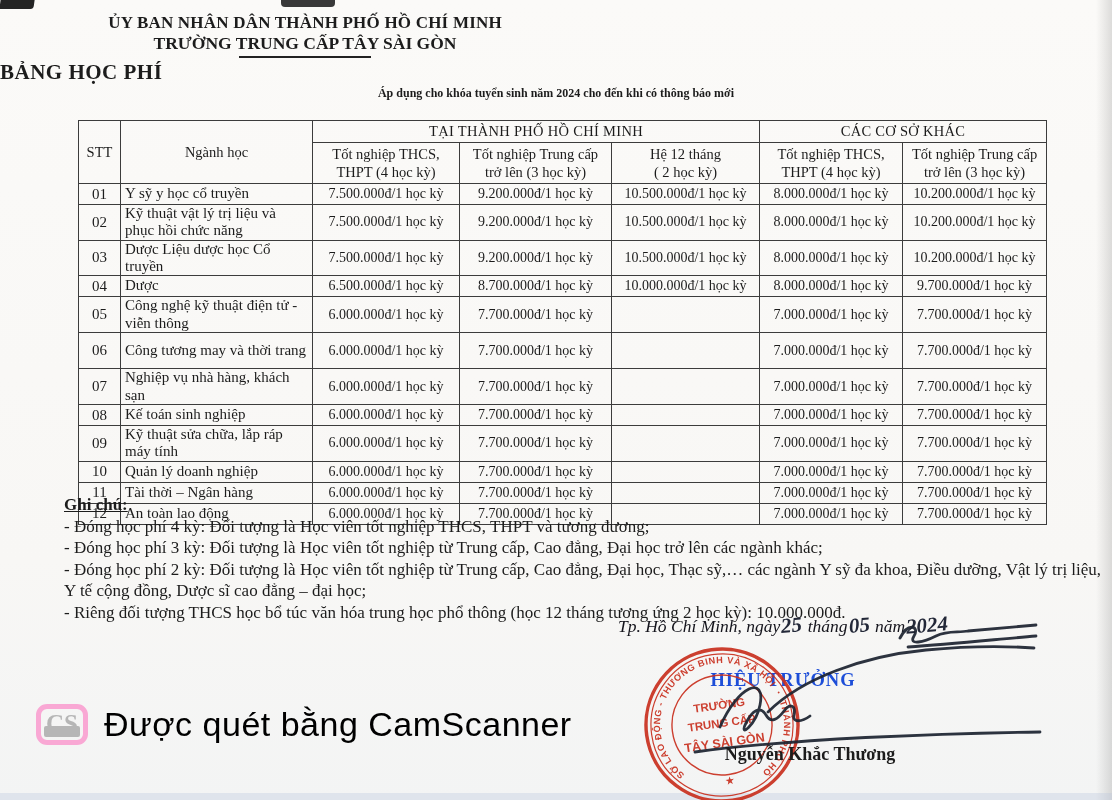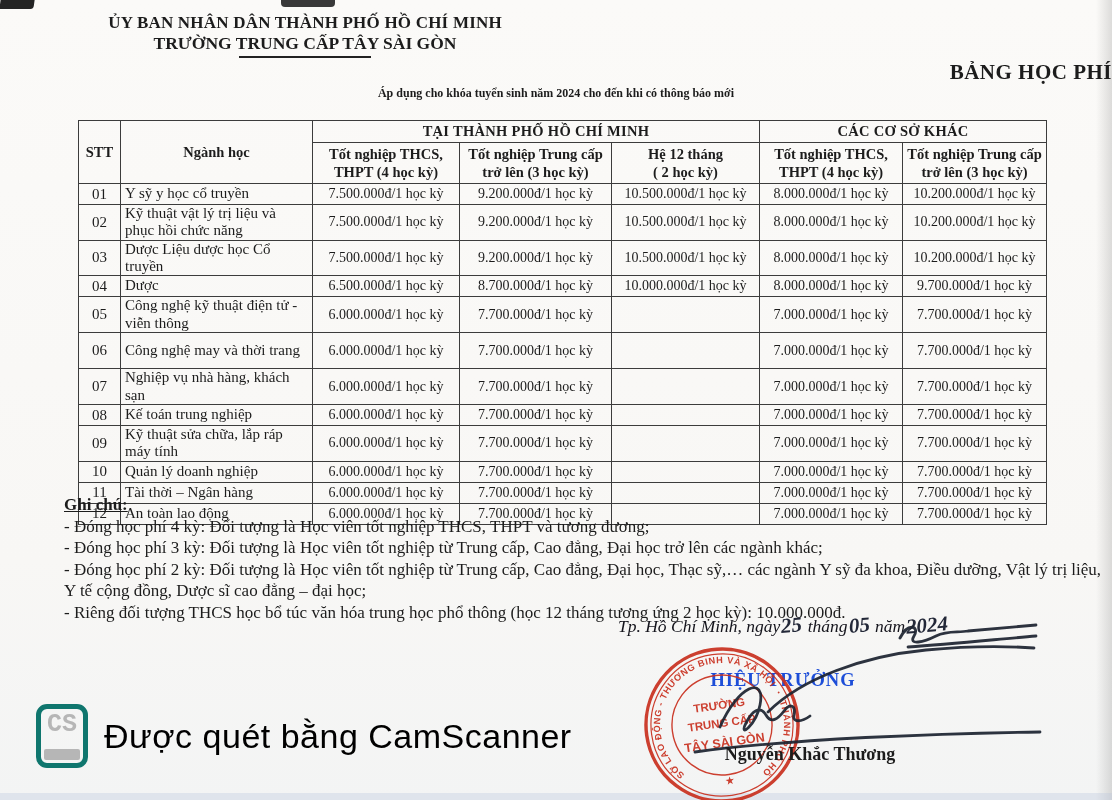--- a/index.html
+++ b/index.html
@@ -15,31 +15,31 @@
   .edge-shadow{position:absolute;right:0;top:0;bottom:0;width:16px;
     background:linear-gradient(90deg,rgba(0,0,0,0),rgba(110,110,110,.22));}
   .bottom-tint{position:absolute;left:0;right:0;bottom:0;height:7px;background:rgba(185,197,220,.35);}
 
   
   .org-header{position:absolute;left:100px;top:12px;width:410px;text-align:center;line-height:1.25;}
   .org-line1{font-size:17px;font-weight:600;letter-spacing:.2px;white-space:nowrap;}
   .org-line2{font-size:17.5px;font-weight:bold;white-space:nowrap;}
   .org-underline{width:132px;height:2px;background:#222;margin:1px auto 0 auto;}
 
-  .doc-title{position:absolute;left:0;top:60px;width:1112px;text-align:right;
+  .doc-title{position:absolute;left:0;top:60px;width:1112px;text-align:left;
     font-size:21px;font-weight:bold;letter-spacing:.5px;}
   .doc-subtitle{position:absolute;left:0;top:86px;width:1112px;text-align:center;
     font-size:12px;font-weight:bold;}
 
   
   table.fee{position:absolute;left:78px;top:120px;width:968px;border-collapse:collapse;
     table-layout:fixed;font-size:14px;}
   table.fee td,table.fee th{border:1px solid #3c3c3c;padding:0 4px;vertical-align:middle;
     overflow:hidden;}
-  table.fee th{font-weight:bold;font-size:14.5px;}
+  table.fee th{font-weight:normal;font-size:14.5px;}
   th.group{height:21px;letter-spacing:.3px;}
   th.sub{height:40px;font-weight:normal;font-size:14.5px;line-height:1.25;}
   th.corner{font-weight:normal;font-size:15px;}
   td.stt{text-align:center;font-size:15px;}
   td.name{text-align:left;padding-left:7px;font-size:15px;line-height:1.15;}
   td.fee-val{text-align:center;font-size:14px;white-space:nowrap;}
   tr.h1{height:21px;} tr.h2{height:33px;} tr.h3{height:36px;}
 
   
   .notes{position:absolute;left:64px;top:494px;width:1040px;font-size:17px;line-height:1.27;}
@@ -54,22 +54,22 @@
   .principal-title{position:absolute;left:648px;top:670px;width:270px;text-align:center;
     font-weight:bold;font-size:18.5px;letter-spacing:1px;color:#1d4ed8;}
   .signer-name{position:absolute;left:690px;top:744px;width:240px;text-align:center;
     font-weight:bold;font-size:18px;}
 
   .stamp{position:absolute;left:642px;top:645px;width:160px;height:160px;transform:rotate(-8deg);opacity:.92;}
   .sig-svg{position:absolute;left:600px;top:612px;width:470px;height:160px;}
 
   
   .watermark{position:absolute;left:36px;top:704px;display:flex;align-items:center;gap:16px;}
-  .cs-icon{position:relative;width:52px;height:64px;border:5px solid #0f766e;border-radius:11px;
-    box-sizing:border-box;font-family:Liberation Mono, monospace;}
+  .cs-icon{position:relative;width:52px;height:41px;border:5px solid #f9a8d4;border-radius:11px;
+    box-sizing:border-box;font-family:Liberation Serif, serif;}
   .cs-letters{position:absolute;top:1px;left:0;right:0;text-align:center;
     font-size:25px;font-weight:bold;color:#b6b6b6;}
   .cs-bar{position:absolute;left:3px;right:3px;bottom:3px;height:11px;background:#b6b6b6;border-radius:2px;}
   .cs-text{font-family:"Liberation Sans","DejaVu Sans",sans-serif;font-size:34px;color:#000000;
     letter-spacing:.5px;}
 </style>
 </head>
 <body>
 
 <div class="artifact art-tl"></div>
@@ -150,39 +150,39 @@
     <td class="stt">05</td>
     <td class="name">Công nghệ kỹ thuật điện tử - viễn thông</td>
     <td class="fee-val">6.000.000đ/1 học kỳ</td>
     <td class="fee-val">7.700.000đ/1 học kỳ</td>
     <td class="fee-val"></td>
     <td class="fee-val">7.000.000đ/1 học kỳ</td>
     <td class="fee-val">7.700.000đ/1 học kỳ</td>
   </tr>
   <tr class="h3">
     <td class="stt">06</td>
-    <td class="name">Công nghệ may và thời trang</td>
+    <td class="name">Công tương may và thời trang</td>
     <td class="fee-val">6.000.000đ/1 học kỳ</td>
     <td class="fee-val">7.700.000đ/1 học kỳ</td>
     <td class="fee-val"></td>
     <td class="fee-val">7.000.000đ/1 học kỳ</td>
     <td class="fee-val">7.700.000đ/1 học kỳ</td>
   </tr>
   <tr class="h3">
     <td class="stt">07</td>
     <td class="name">Nghiệp vụ nhà hàng, khách sạn</td>
     <td class="fee-val">6.000.000đ/1 học kỳ</td>
     <td class="fee-val">7.700.000đ/1 học kỳ</td>
     <td class="fee-val"></td>
     <td class="fee-val">7.000.000đ/1 học kỳ</td>
     <td class="fee-val">7.700.000đ/1 học kỳ</td>
   </tr>
   <tr class="h1">
     <td class="stt">08</td>
-    <td class="name">Kế toán trung nghiệp</td>
+    <td class="name">Kế toán sinh nghiệp</td>
     <td class="fee-val">6.000.000đ/1 học kỳ</td>
     <td class="fee-val">7.700.000đ/1 học kỳ</td>
     <td class="fee-val"></td>
     <td class="fee-val">7.000.000đ/1 học kỳ</td>
     <td class="fee-val">7.700.000đ/1 học kỳ</td>
   </tr>
   <tr class="h2">
     <td class="stt">09</td>
     <td class="name">Kỹ thuật sửa chữa, lắp ráp máy tính</td>
     <td class="fee-val">6.000.000đ/1 học kỳ</td>

